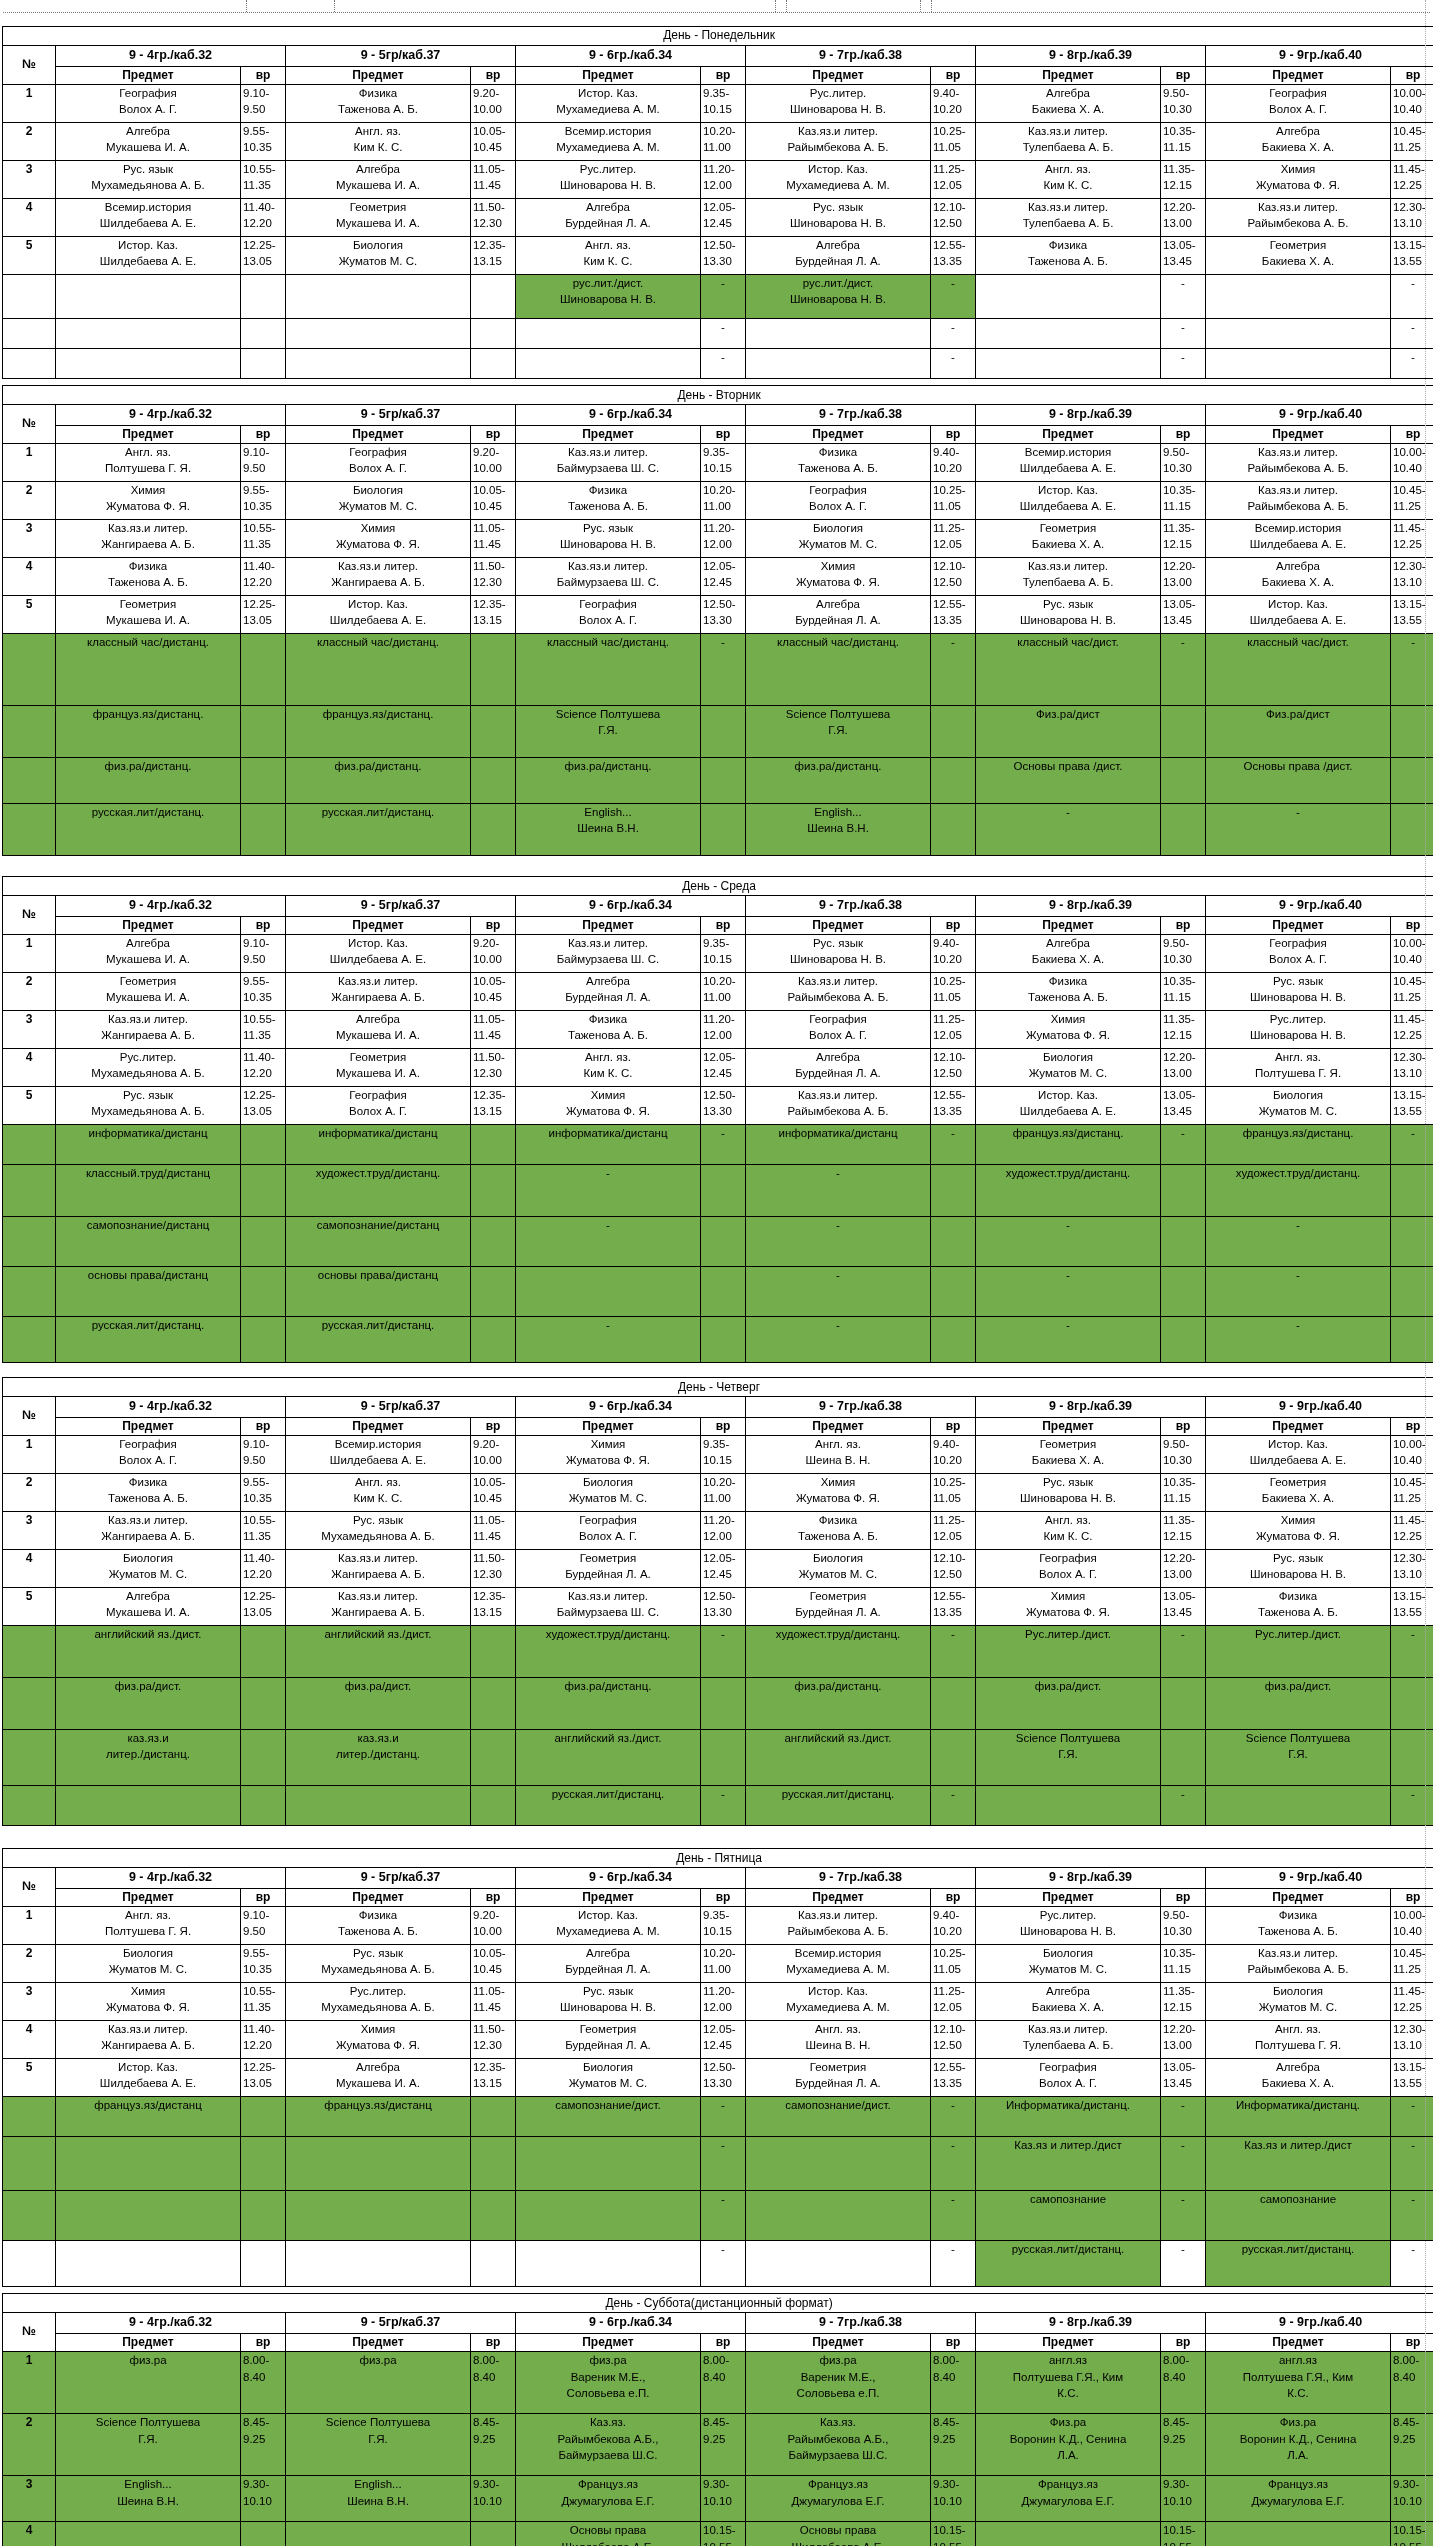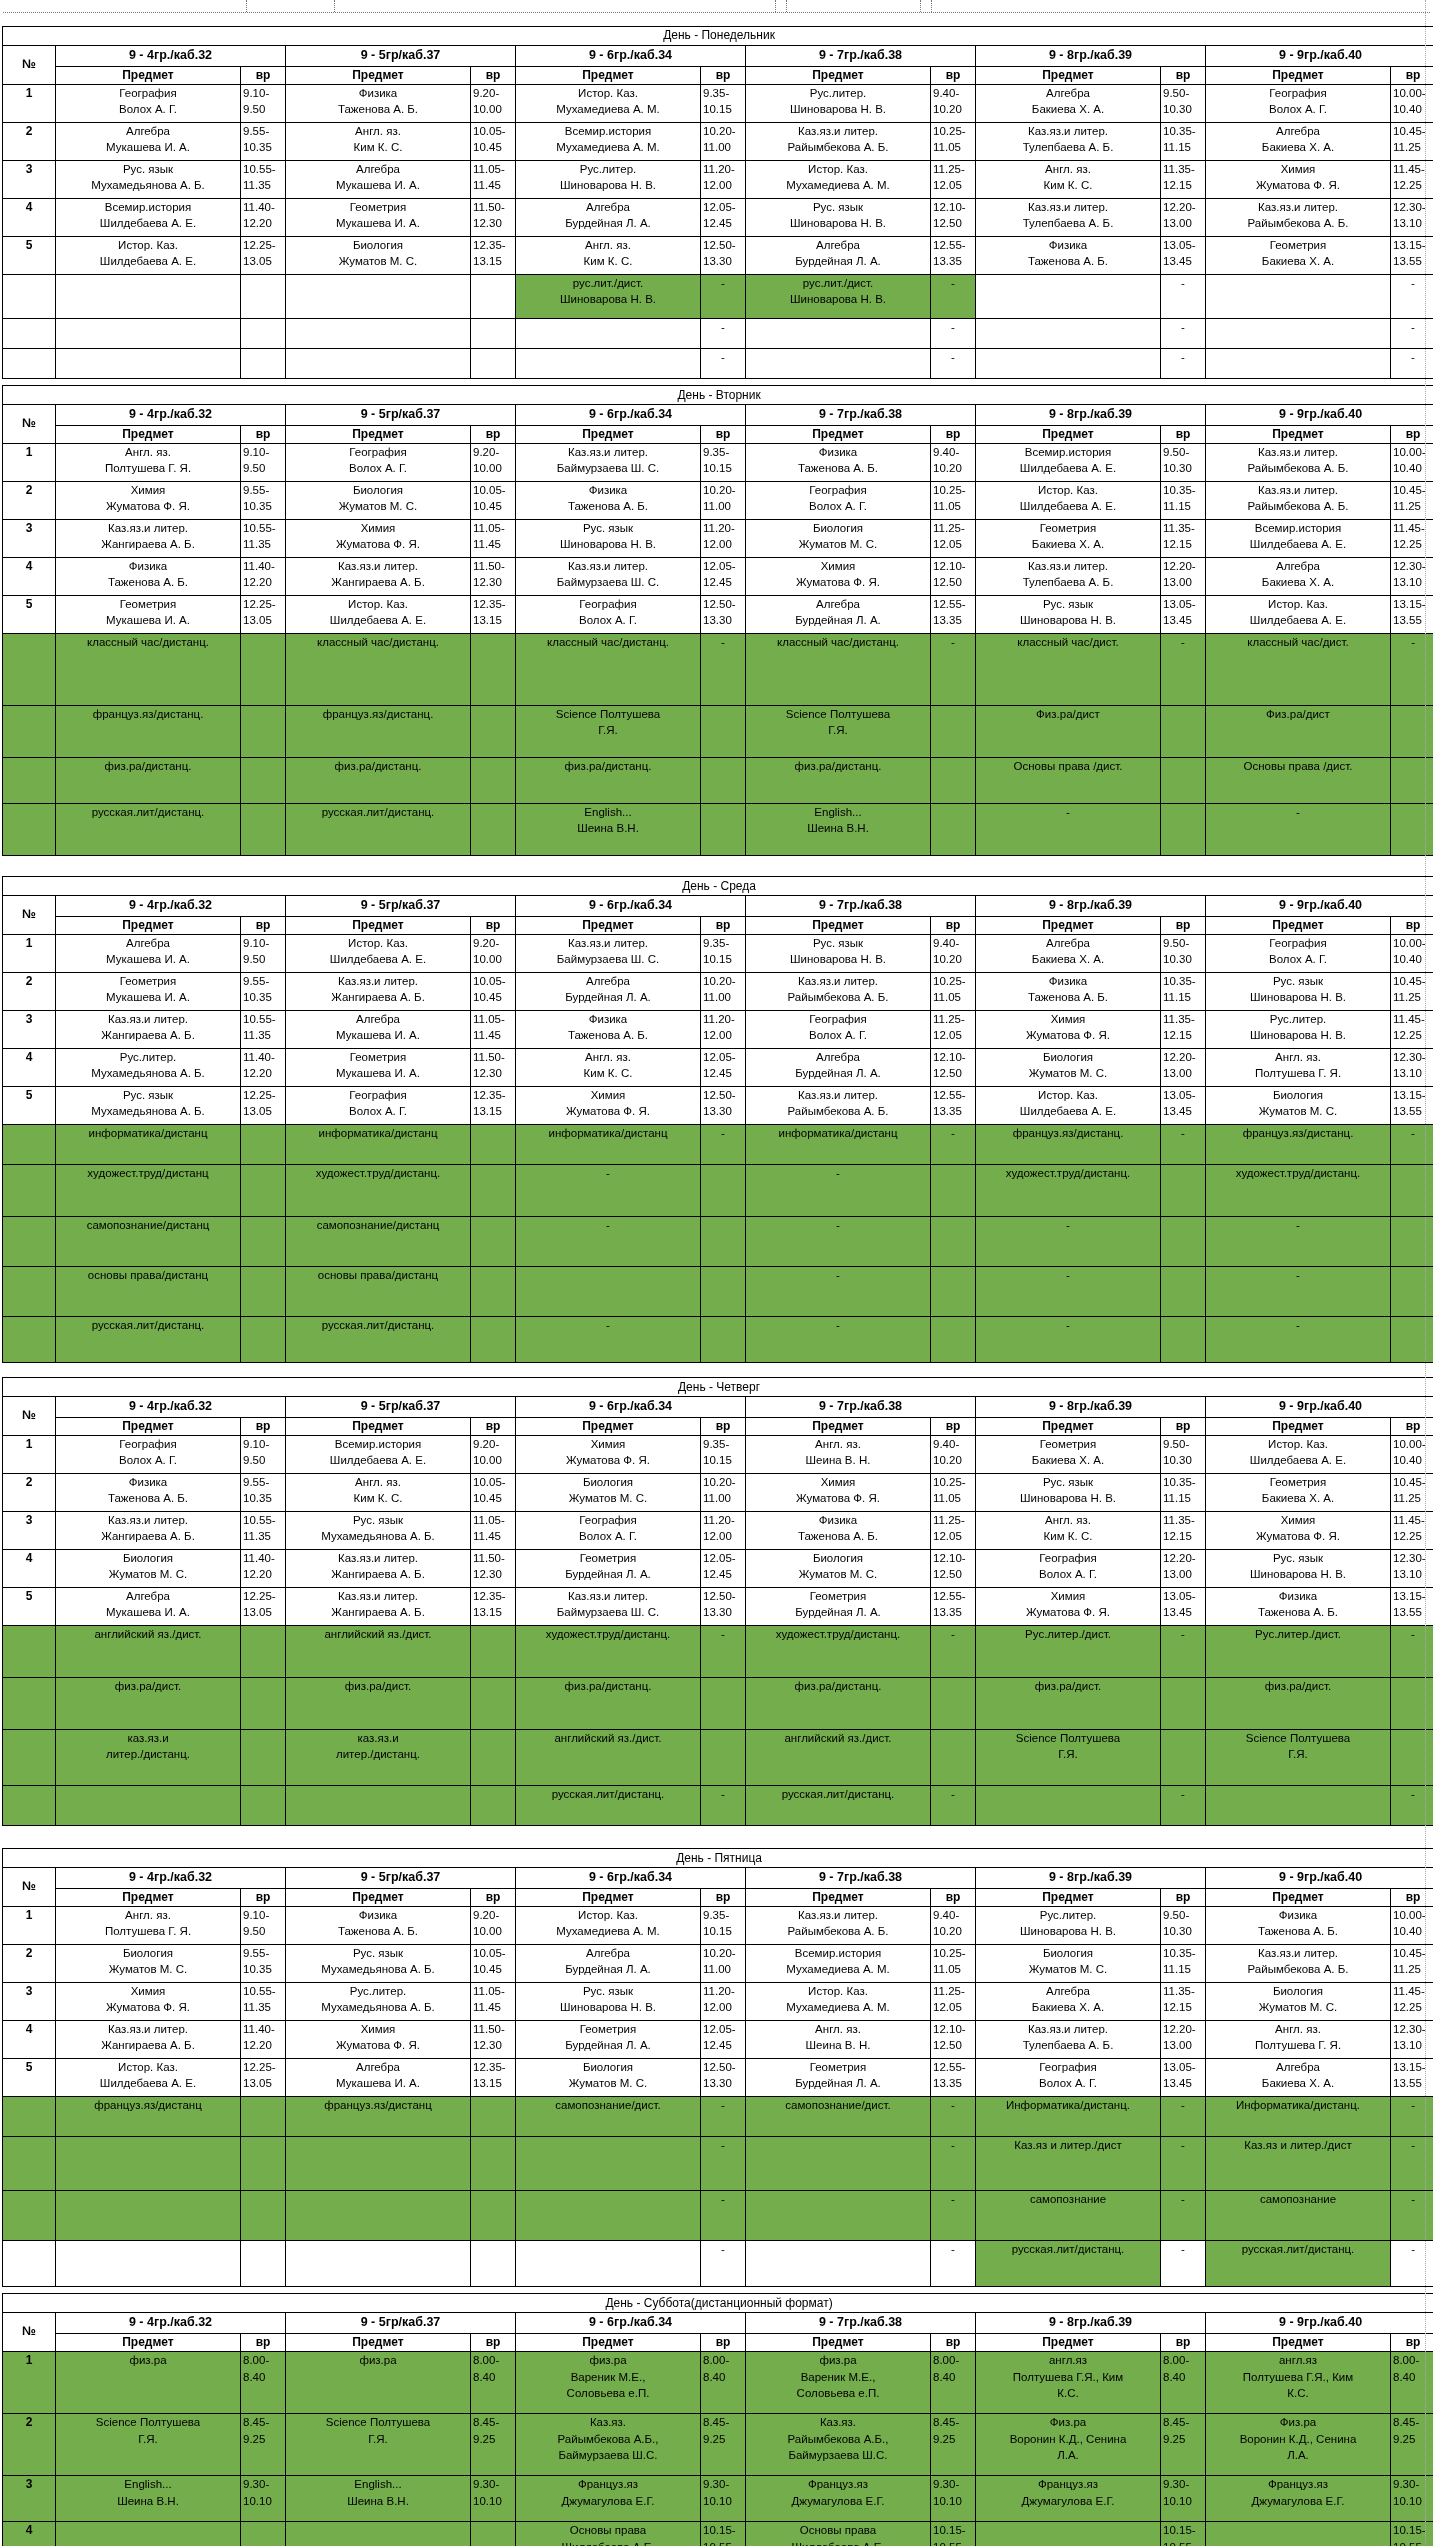--- a/index.html
+++ b/index.html
@@ -1156,21 +1156,21 @@
           <td class="pcell">
             <div class="pl">француз.яз/дистанц.</div>
           </td>
           <td class="vcell">
             <div class="dash">-</div>
           </td>
         </tr>
         <tr style="height:52px" class="g">
           <td class="num"></td>
           <td class="pcell">
-            <div class="pl">художест.труд/дистанц</div>
+            <div class="pl">классный.труд/дистанц</div>
           </td>
           <td class="vcell"></td>
           <td class="pcell">
             <div class="pl">художест.труд/дистанц.</div>
           </td>
           <td class="vcell"></td>
           <td class="pcell">
             <div class="pl">-</div>
           </td>
           <td class="vcell"></td>

